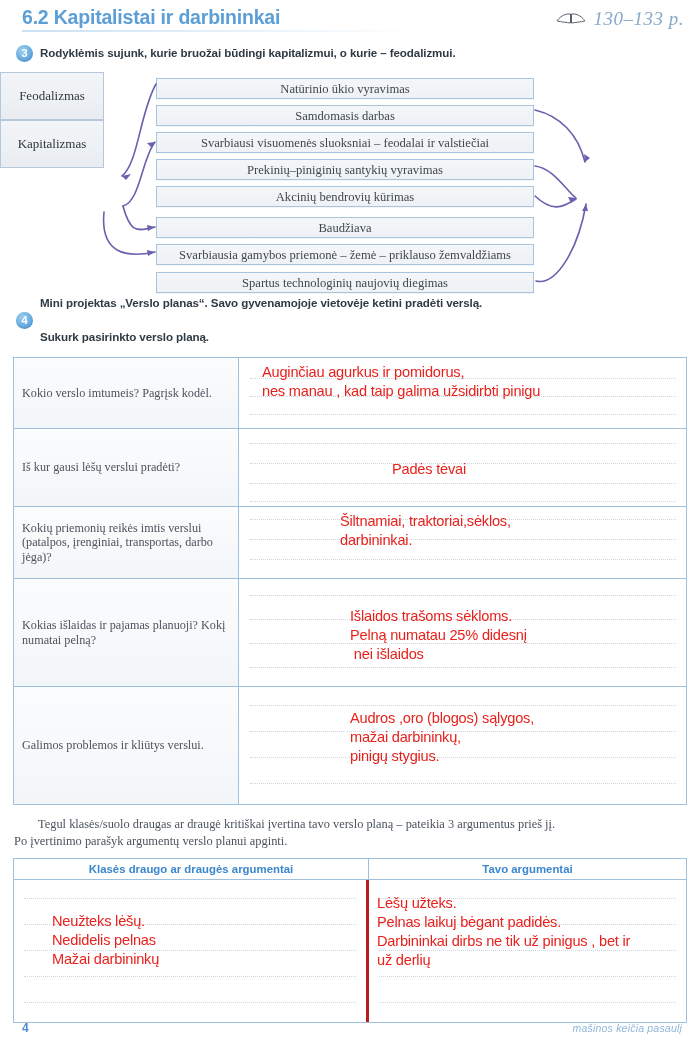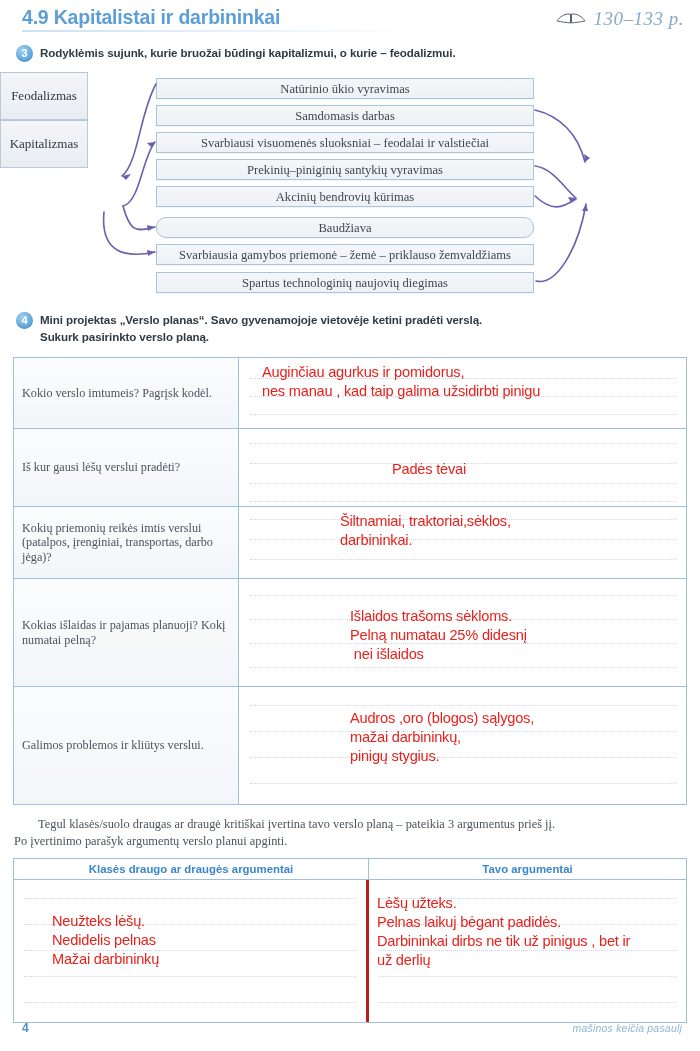--- a/index.html
+++ b/index.html
@@ -54,21 +54,21 @@
     border:1px solid #a9c4dd;
     background:linear-gradient(to bottom,#f4f6f9,#eef1f5);
     font-size:12.6px;color:#3f4750;
     text-align:center;
     box-sizing:border-box;
     box-shadow:0 1px 0 rgba(0,0,0,.04);
   }
   .dbox span{display:block;line-height:20px;}
   .feat{left:156px;width:378px;height:21px;}
   .side{
-    width:88px;height:48px;
+    width:104px;height:48px;
     border:1px solid #b6c8dd;
     background:linear-gradient(to bottom,#f3f5f8,#e9edf2);
     font-size:13px;color:#2f3740;
     display:flex;align-items:center;justify-content:center;
     box-sizing:border-box;
   }
   .side.left{left:18px;top:88px;}
   .side.right{left:572px;top:88px;}
   .arrows{position:absolute;left:0;top:0;width:700px;height:240px;pointer-events:none;}
 
@@ -138,21 +138,21 @@
     position:absolute;right:18px;top:1022px;
     font-family:"Liberation Sans", sans-serif;font-style:italic;
     font-size:10.5px;color:#8fb6d9;letter-spacing:.2px;
   }
 </style>
 </head>
 <body>
 
 <div class="page">
 
-  <div class="title">4.9 Kapitalistai ir darbininkai</div>
+  <div class="title">6.2 Kapitalistai ir darbininkai</div>
   <div class="title-rule"></div>
 
   <div class="pageref">
     <span class="book-icon">
       <svg width="30" height="16" viewBox="0 0 30 16">
         <path d="M1 12 C1 12 6 4 14.5 5 L14.5 14 C6 13 1 12 1 12 Z" fill="#ffffff" stroke="#5a5f6b" stroke-width="1"></path>
         <path d="M29 12 C29 12 24 4 15.5 5 L15.5 14 C24 13 29 12 29 12 Z" fill="#ffffff" stroke="#5a5f6b" stroke-width="1"></path>
         <line x1="15" y1="5" x2="15" y2="14" stroke="#5a5f6b" stroke-width="1"></line>
       </svg>
     </span>
@@ -179,21 +179,21 @@
       </div>
     <div class="dbox feat" style="top:60px;">
         <span>Svarbiausi visuomenės sluoksniai – feodalai ir valstiečiai</span>
       </div>
     <div class="dbox feat" style="top:87px;">
         <span>Prekinių–piniginių santykių vyravimas</span>
       </div>
     <div class="dbox feat" style="top:114px;">
         <span>Akcinių bendrovių kūrimas</span>
       </div>
-    <div class="dbox feat" style="top:145px;border-radius:10px;">
+    <div class="dbox feat" style="top:145px;">
         <span>Baudžiava</span>
       </div>
     <div class="dbox feat" style="top:172px;">
         <span>Svarbiausia gamybos priemonė – žemė – priklauso žemvaldžiams</span>
       </div>
     <div class="dbox feat" style="top:200px;">
         <span>Spartus technologinių naujovių diegimas</span>
       </div>
 
     <svg class="arrows">
@@ -219,21 +219,21 @@
 
         <path d="M535 124 C552 140 562 136 576 127"></path>
 
         <path d="M536 209 C556 214 578 178 586 132"></path>
         <path d="M586 132 l-4 7 l6 0 Z" fill="#6b5fae" stroke="none"></path>
       </g>
     </svg>
   </div>
 
   <div class="tasknum" style="left:16px;top:312px;">4</div>
-  <div class="taskline" style="left:40px;top:313px;">Mini projektas „Verslo planas“. Savo gyvenamojoje vietovėje ketini pradėti verslą.</div>
+  <div class="taskline" style="left:40px;top:296px;">Mini projektas „Verslo planas“. Savo gyvenamojoje vietovėje ketini pradėti verslą.</div>
   <div class="taskline" style="left:40px;top:330px;">Sukurk pasirinkto verslo planą.</div>
 
   <div class="plantable">
 
     <div class="prow" style="top:0;height:71px;">
       <div class="qcell">
         <p>Kokio verslo imtumeis? Pagrįsk kodėl.</p>
       </div>
       <div class="acell">
         <div class="rules">

